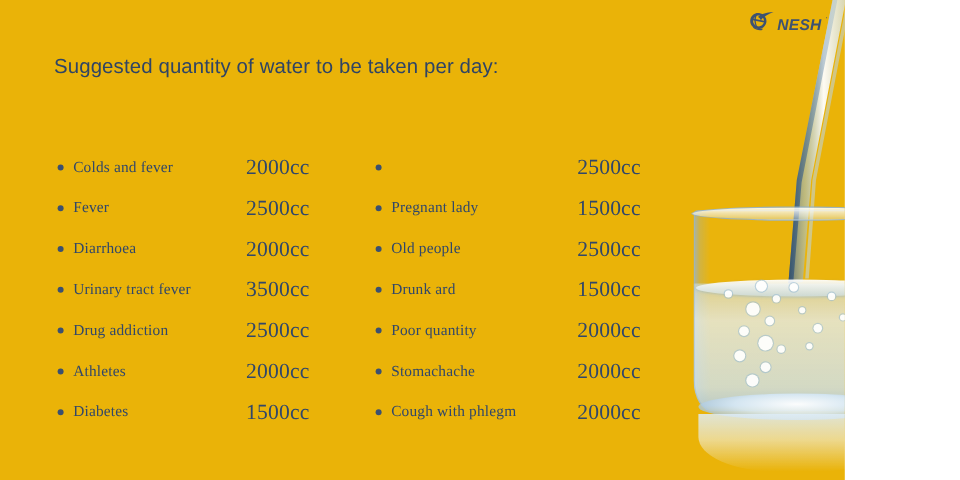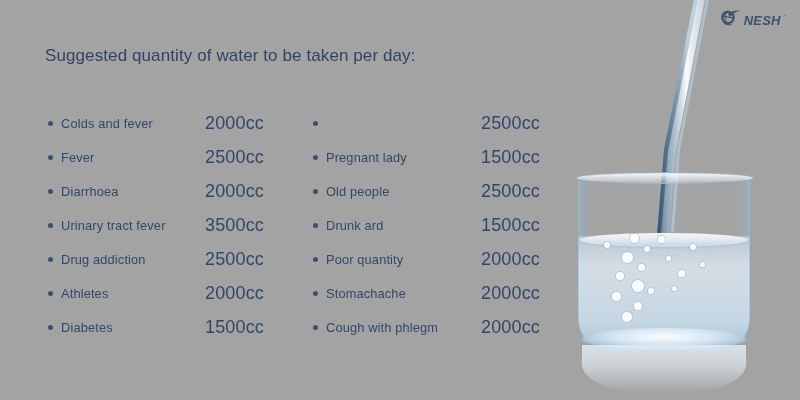--- a/index.html
+++ b/index.html
@@ -6,23 +6,23 @@
     margin: 0;
     padding: 0;
     background: #ffffff;
   }
   body {
     font-family: "Liberation Sans", sans-serif;
     -webkit-font-smoothing: antialiased;
   }
   #stage {
     position: relative;
-    width: 800px;
+    width: 704px;
     height: 400px;
-    background: #a3a3a3;
+    background: #eab308;
     overflow: hidden;
   }
 
   
   .logo {
     position: absolute;
     top: 9px;
     right: 14px;
     display: flex;
     align-items: center;
@@ -61,21 +61,22 @@
 
   
   .cols {
     position: absolute;
     left: 45px;
     top: 106px;
     width: 520px;
   }
   .col {
     position: absolute;
-    top: 0;
+    top: 16px;
+    font-family: Liberation Serif, serif;
   }
   .col-left  { left: 0px;   width: 250px; }
   .col-right { left: 265px; width: 255px; }
 
   .row {
     position: relative;
     height: 34px;
     display: flex;
     align-items: center;
   }

